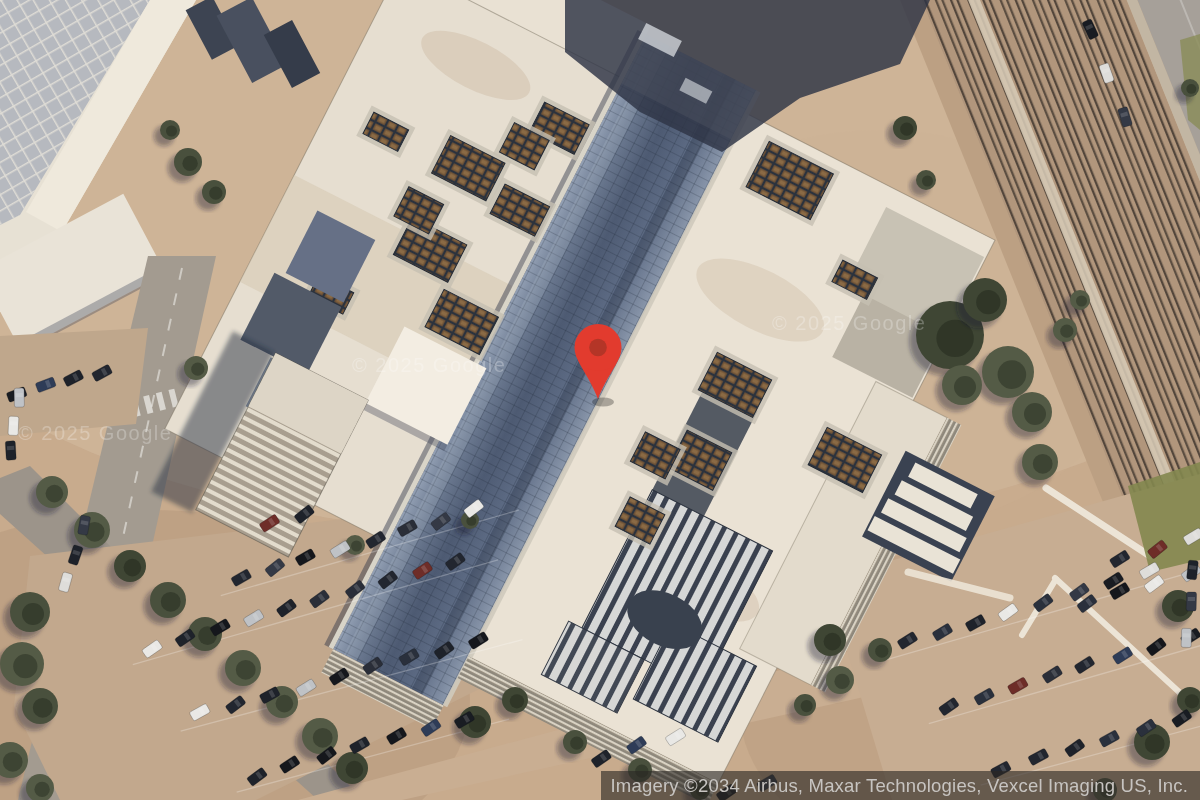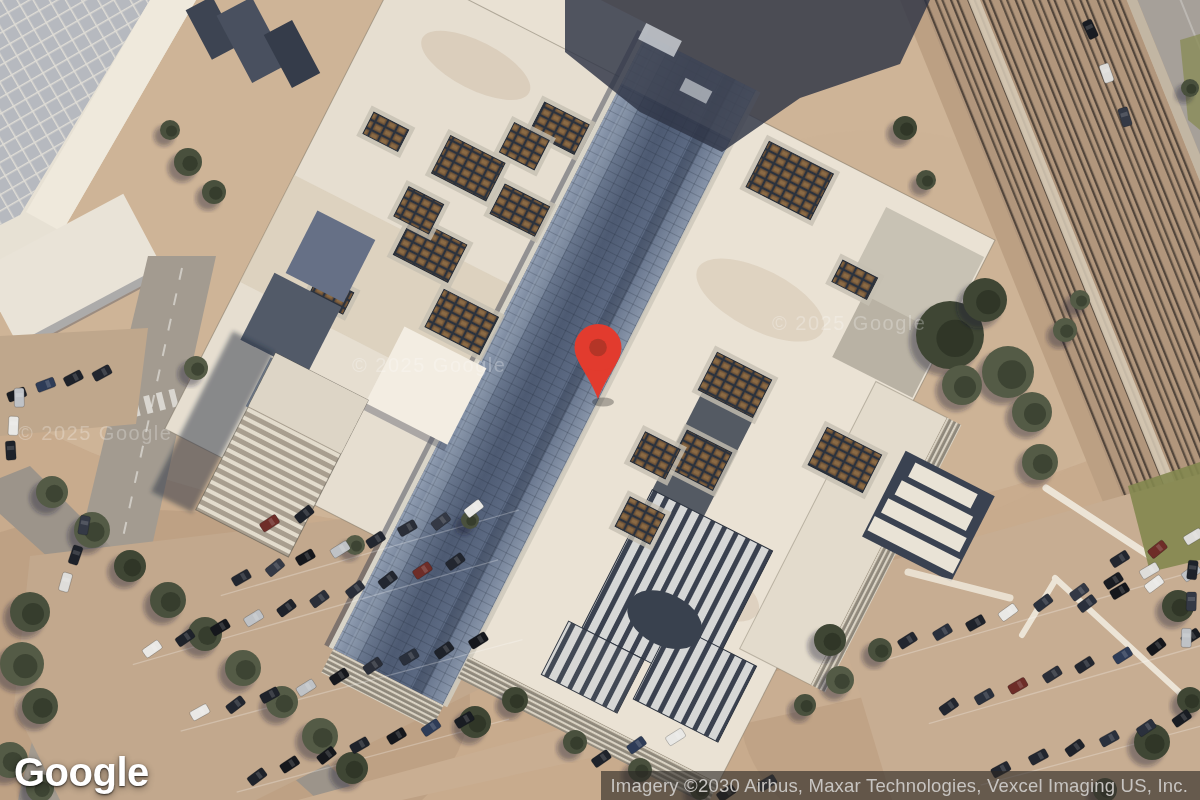--- a/index.html
+++ b/index.html
@@ -738,17 +738,16 @@
   </g>
 
   <g>
     <ellipse cx="603" cy="402" rx="11" ry="4.5" fill="rgba(0,0,0,0.28)"></ellipse>
     <path d="M575.6 354 C 580 368 589 376 598 399 C 607 376 616 368 620.4 354 Z" fill="#e23b2e"></path>
     <circle cx="598" cy="347.5" r="23.5" fill="#e23b2e"></circle>
     <circle cx="598" cy="347.5" r="8.8" fill="#b43527"></circle>
   </g>
 </svg>
 
-<div class="google-logo">Google</div>
 <div class="attrib-bar">
-  <span>Imagery ©2030 Airbus, Maxar Technologies, Vexcel Imaging US, Inc.</span>
+  <span>Imagery ©2034 Airbus, Maxar Technologies, Vexcel Imaging US, Inc.</span>
 </div>
 </div>
 
 </body></html>

